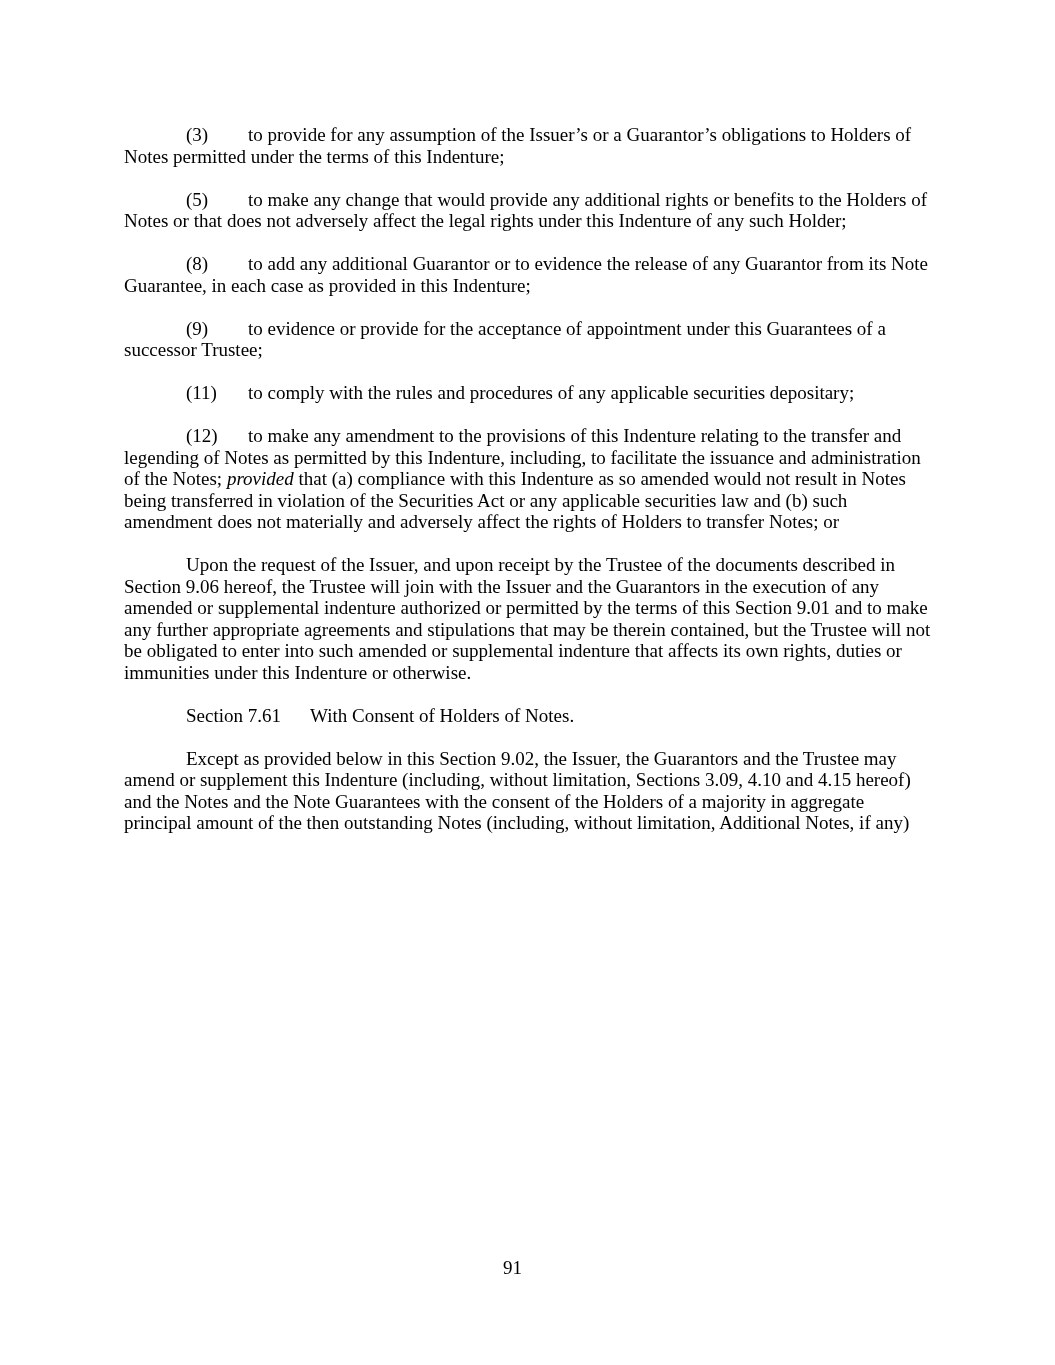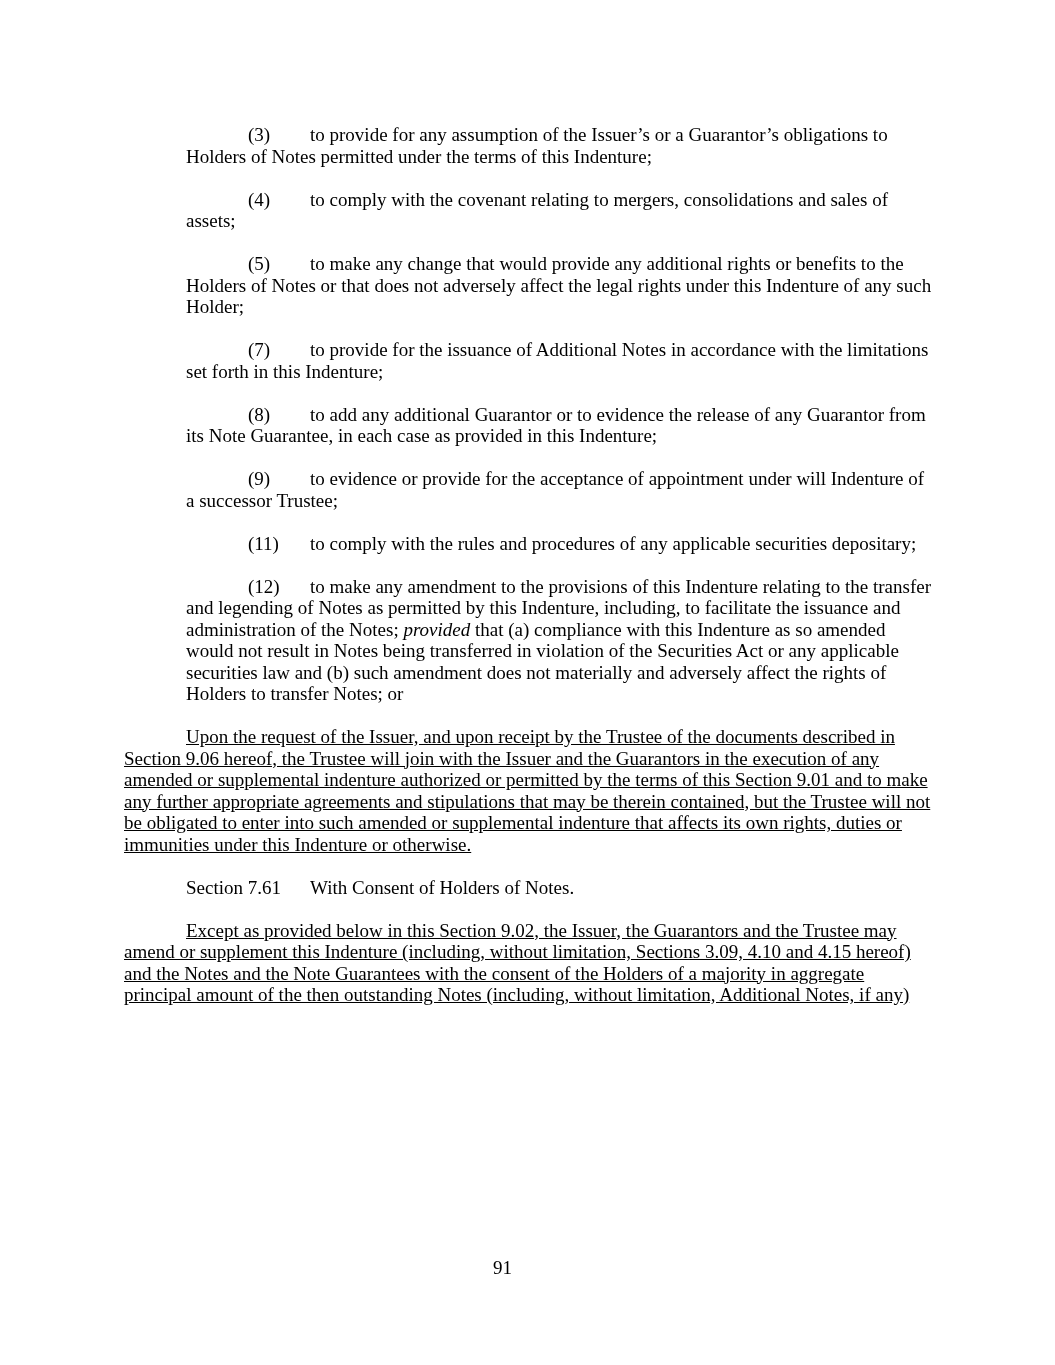--- a/index.html
+++ b/index.html
@@ -26,72 +26,69 @@
   p {
     margin: 21.5px 0 0 0;
     padding: 0;
     text-align: left;
   }
   .clauses p.clause:first-child {
     margin-top: 0;
   }
   
   p.clause {
-    margin-left: 62px;
     text-indent: 62px;
   }
   .cnum {
     display: inline-block;
     width: 62px;
     text-indent: 0;
   }
   
   p.body-para {
     text-indent: 62px;
-    text-decoration: underline;
   }
   
   p.heading {
     text-indent: 62px;
   }
   .hlabel {
     display: inline-block;
     width: 124px;
     text-indent: 0;
   }
   .it {
     font-style: italic;
   }
   .footer {
     position: absolute;
     top: 1257px;
     left: 0;
     width: 1005px;
     text-align: center;
+    padding-left: 10px;
   }
 </style>
 </head>
 <body>
 
 <main class="page-content">
 
   <section class="clauses">
 
     <p class="clause"><span class="cnum">(3)</span><span>to provide for any assumption of the Issuer’s or a Guarantor’s obligations to Holders of Notes permitted under the terms of this Indenture;</span></p>
 
-    <p class="clause"><span class="cnum">(4)</span><span>to comply with the covenant relating to mergers, consolidations and sales of assets;</span></p>
 
     <p class="clause"><span class="cnum">(5)</span><span>to make any change that would provide any additional rights or benefits to the Holders of Notes or that does not adversely affect the legal rights under this Indenture of any such Holder;</span></p>
 
 
-    <p class="clause"><span class="cnum">(7)</span><span>to provide for the issuance of Additional Notes in accordance with the limitations set forth in this Indenture;</span></p>
 
     <p class="clause"><span class="cnum">(8)</span><span>to add any additional Guarantor or to evidence the release of any Guarantor from its Note Guarantee, in each case as provided in this Indenture;</span></p>
 
-    <p class="clause"><span class="cnum">(9)</span><span>to evidence or provide for the acceptance of appointment under will Indenture of a successor Trustee;</span></p>
+    <p class="clause"><span class="cnum">(9)</span><span>to evidence or provide for the acceptance of appointment under this Guarantees of a successor Trustee;</span></p>
 
 
     <p class="clause"><span class="cnum">(11)</span><span>to comply with the rules and procedures of any applicable securities depositary;</span></p>
 
     <p class="clause"><span class="cnum">(12)</span><span>to make any amendment to the provisions of this Indenture relating to the transfer and legending of Notes as permitted by this Indenture, including, to facilitate the issuance and administration of the Notes; </span><span class="it">provided</span><span> that (a) compliance with this Indenture as so amended would not result in Notes being transferred in violation of the Securities Act or any applicable securities law and (b) such amendment does not materially and adversely affect the rights of Holders to transfer Notes; or</span></p>
 
 
   </section>
 
   <p class="body-para">Upon the request of the Issuer, and upon receipt by the Trustee of the documents described in Section 9.06 hereof, the Trustee will join with the Issuer and the Guarantors in the execution of any amended or supplemental indenture authorized or permitted by the terms of this Section 9.01 and to make any further appropriate agreements and stipulations that may be therein contained, but the Trustee will not be obligated to enter into such amended or supplemental indenture that affects its own rights, duties or immunities under this Indenture or otherwise.</p>

